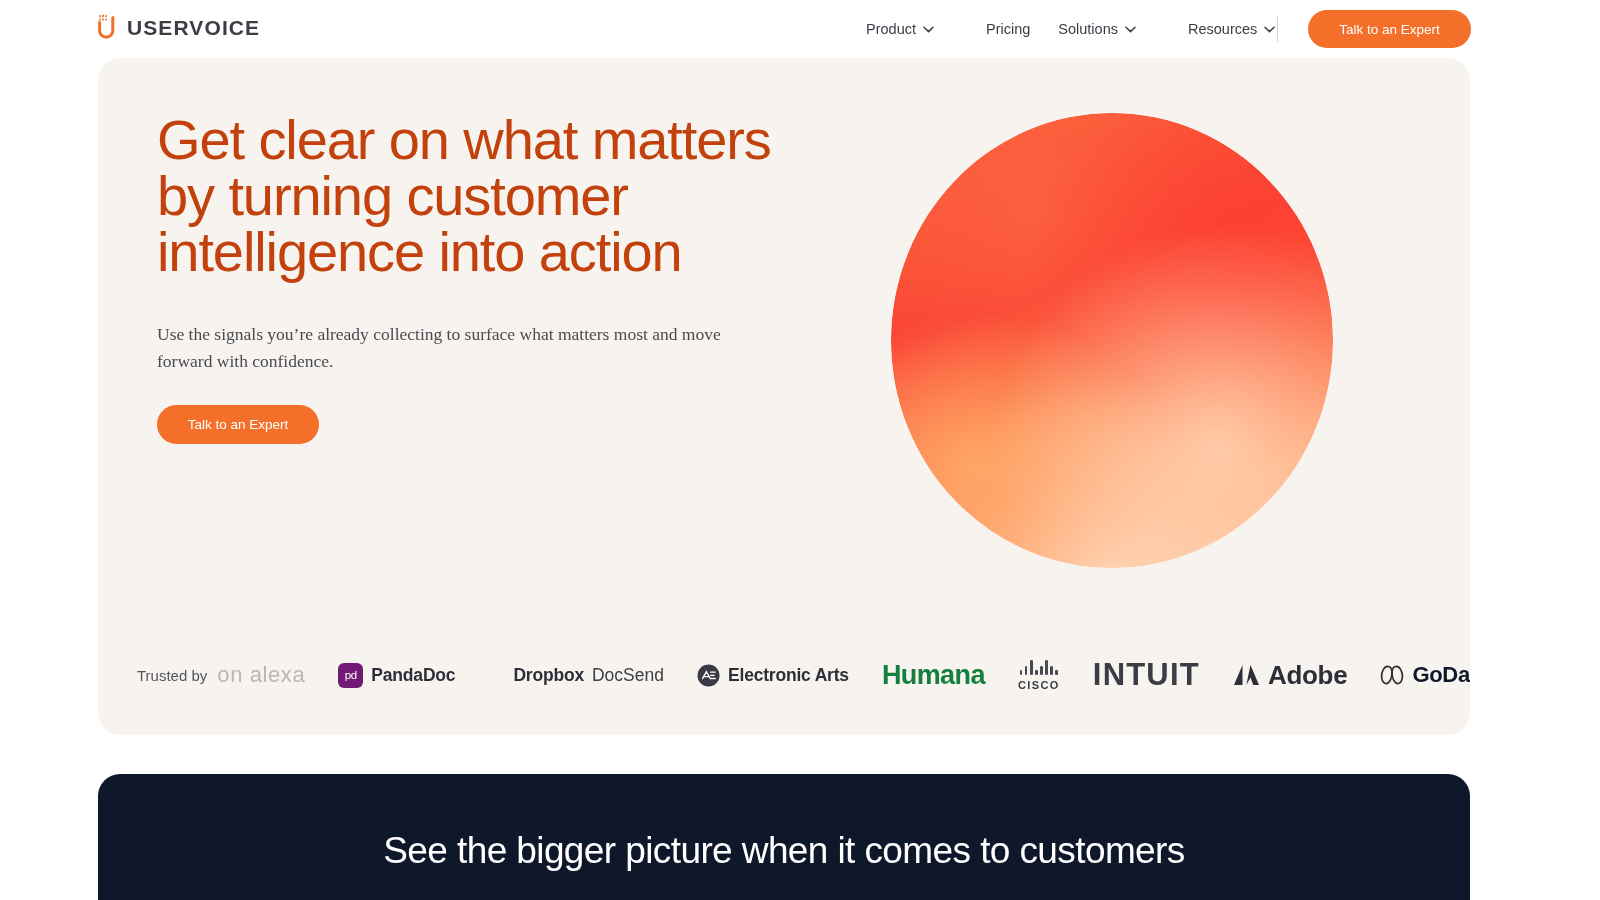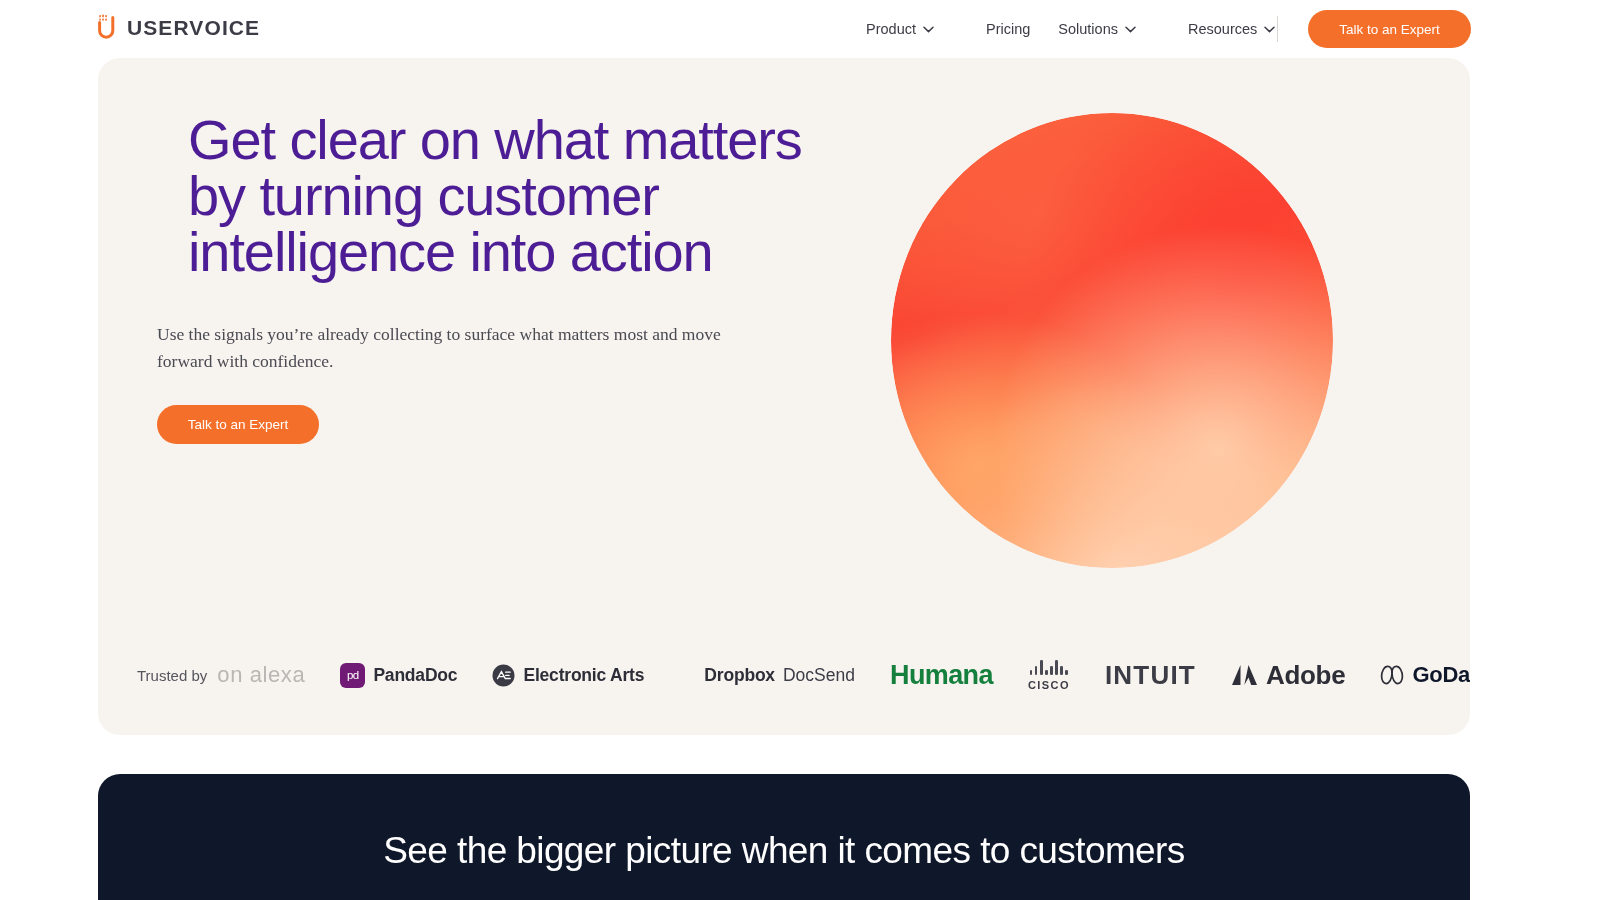--- a/index.html
+++ b/index.html
@@ -131,23 +131,22 @@
     left: 59px;
     top: 54px;
     width: 680px;
   }
 
   .hero-title {
     font-size: 56px;
     line-height: 1.0;
     font-weight: 400;
     letter-spacing: -1.1px;
-    color: #4c1d95;
+    color: #c2410c;
     width: 660px;
-    margin-left: 31px;
   }
 
   .hero-sub {
     margin-top: 41px;
     width: 600px;
     font-family: "Liberation Serif", serif;
     font-size: 17.5px;
     line-height: 1.55;
     color: #4A4A52;
   }
@@ -245,21 +244,21 @@
     align-items: center;
     justify-content: center;
     letter-spacing: -0.4px;
   }
   .lg-text { font-size: 17.5px; font-weight: 400; color: #3C3C46; }
   .lg-bold { font-size: 17.5px; font-weight: 700; color: #2E2E38; letter-spacing: -0.2px; }
   .lg-humana {
     font-size: 27px; font-weight: 700; color: #15803d; letter-spacing: -0.6px;
   }
   .lg-intuit {
-    font-size: 26px; font-weight: 700; color: #3C3C46; letter-spacing: 1.2px;
+    font-size: 31px; font-weight: 700; color: #3C3C46; letter-spacing: 1.2px;
   }
   .lg-adobe { font-size: 26px; font-weight: 700; color: #2E2E38; letter-spacing: -0.3px; }
   .lg-goda  { font-size: 22px; font-weight: 700; color: #0f172a; letter-spacing: -0.3px; }
 
   .cisco-wrap { display: flex; flex-direction: column; align-items: center; gap: 4px; }
   .cisco-bars { display: flex; align-items: flex-end; gap: 2.5px; height: 15px; }
   .cisco-bars i { display: block; width: 2.6px; background: #4A4A54; border-radius: 1.3px; }
   .cisco-word {
     font-size: 11px; font-weight: 700; letter-spacing: 1.4px; color: #3C3C46;
   }
@@ -363,34 +362,34 @@
         <div class="logo">
           <span class="lg-alexa">on alexa</span>
         </div>
 
         <div class="logo">
           <span class="pd-badge">pd</span>
           <span class="lg-bold">PandaDoc</span>
         </div>
 
         <div class="logo">
+          <svg width="17" height="17" viewBox="0 0 17 17">
+            <path d="M8.5 1.2 A7.3 7.3 0 1 0 8.5 15.8 A5.6 5.6 0 0 1 8.5 1.2 Z" fill="#33333D"></path>
+          </svg>
+          <span class="lg-bold">Dropbox</span>
+          <span class="lg-text">DocSend</span>
+        </div>
+
+        <div class="logo">
           <svg width="23" height="23" viewBox="0 0 23 23">
             <circle cx="11.5" cy="11.5" r="11" fill="#3A3A44"></circle>
             <path d="M5.5 14.6 L9.4 7.6 L13.3 14.6 M7.2 12.6 L11.6 12.6" stroke="#FFFFFF" stroke-width="1.3" fill="none" stroke-linecap="round"></path>
             <path d="M13.6 8.2 L18.2 8.2 M13.6 11.3 L17.2 11.3 M13.6 14.5 L18.2 14.5" stroke="#FFFFFF" stroke-width="1.3" stroke-linecap="round"></path>
           </svg>
           <span class="lg-bold">Electronic Arts</span>
-        </div>
-
-        <div class="logo">
-          <svg width="17" height="17" viewBox="0 0 17 17">
-            <path d="M8.5 1.2 A7.3 7.3 0 1 0 8.5 15.8 A5.6 5.6 0 0 1 8.5 1.2 Z" fill="#33333D"></path>
-          </svg>
-          <span class="lg-bold">Dropbox</span>
-          <span class="lg-text">DocSend</span>
         </div>
 
         <div class="logo">
           <span class="lg-humana">Humana</span>
         </div>
 
         <div class="logo">
           <div class="cisco-wrap">
             <div class="cisco-bars">
               <i style="height:5px"></i>

